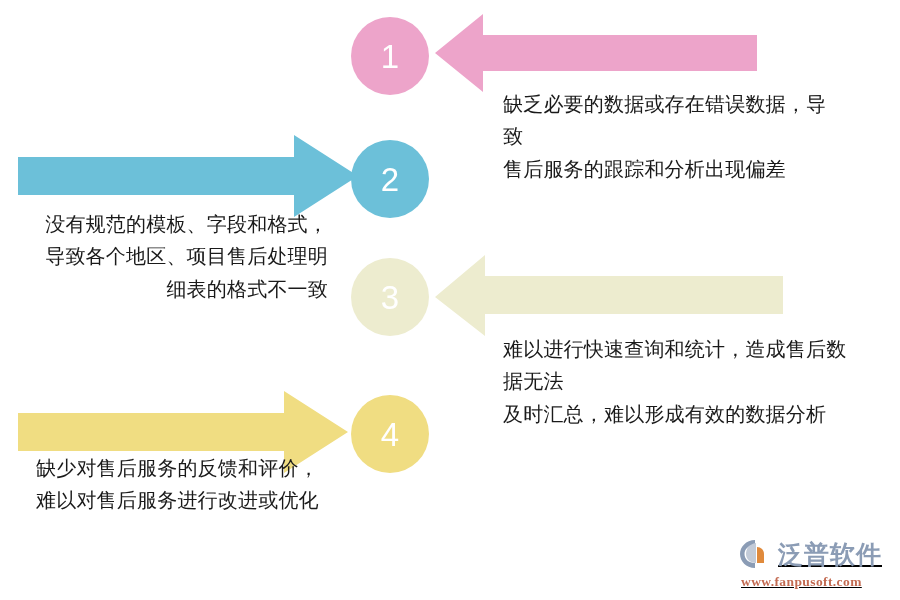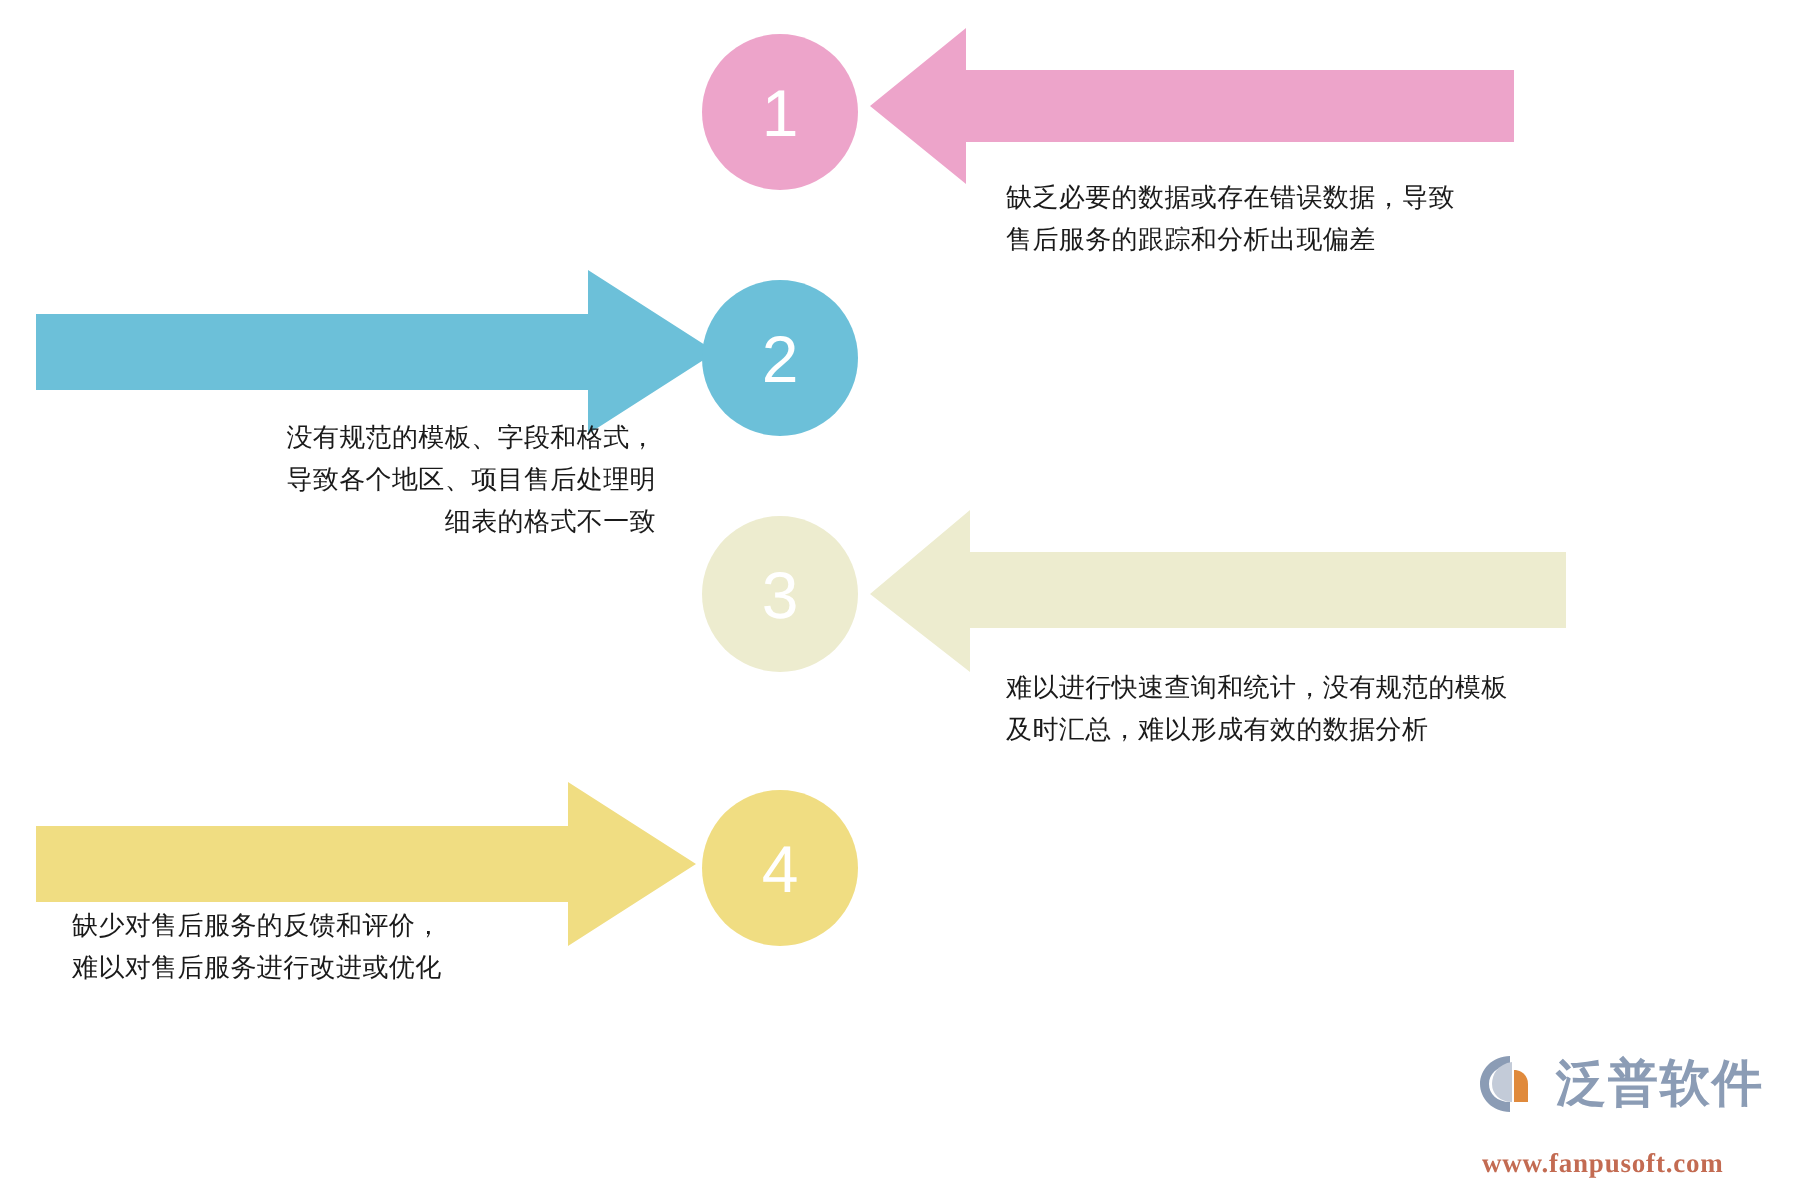--- a/index.html
+++ b/index.html
@@ -57,57 +57,58 @@
   .arrow-1 { left: 435px; top: 10px;  width: 322px; height: 86px; }
   .arrow-2 { left: 18px;  top: 133px; width: 340px; height: 86px; }
   .arrow-3 { left: 435px; top: 252px; width: 348px; height: 86px; }
   .arrow-4 { left: 18px;  top: 389px; width: 330px; height: 86px; }
 
   
   .caption {
     position: absolute;
     z-index: 4;
     color: #1a1a1a;
-    font-size: 13px;
+    font-size: 20px;
     line-height: 1.62;
     letter-spacing: 0.2px;
     white-space: pre-line;
     font-family: "Liberation Sans", "DejaVu Sans", sans-serif;
   }
   .caption-1 { left: 503px; top: 88px;  width: 330px; }
   .caption-2 { left: 38px;  top: 208px; width: 290px; text-align: right; }
   .caption-3 { left: 503px; top: 333px; width: 360px; }
   .caption-4 { left: 36px;  top: 452px; width: 310px; }
 
   
   #brand-logo {
     position: absolute;
     right: 18px;
     bottom: 10px;
     display: flex;
     flex-direction: column;
     align-items: flex-start;
     z-index: 6;
+    text-decoration: underline;
   }
   .logo-row {
     display: flex;
     align-items: center;
     gap: 5px;
   }
   .logo-mark { width: 34px; height: 30px; display: block; }
   .logo-name {
     font-size: 25px;
     font-weight: 700;
     color: #8b9cb5;
     letter-spacing: 1px;
     line-height: 1;
     font-family: "Liberation Sans", "DejaVu Sans", sans-serif;
   }
   .logo-url {
-    margin-top: 17px;
+    margin-top: 5px;
     margin-left: 2px;
     font-size: 13.5px;
     font-weight: 700;
     color: #c36b52;
     letter-spacing: 0.4px;
     font-family: "Liberation Serif", "DejaVu Serif", serif;
   }
 </style>
 </head>
 <body>
@@ -138,21 +139,21 @@
 细表的格式不一致</div>
 
   <div class="arrow arrow-3">
     <svg viewBox="0 0 348 86" width="348" height="86" aria-hidden="true">
       <polygon points="0,45 50,3 50,24 348,24 348,62 50,62 50,84" fill="#edeccf"></polygon>
     </svg>
   </div>
   <div class="step-circle circle-3">
     <span class="num">3</span>
   </div>
-  <div class="caption caption-3">难以进行快速查询和统计，没有规范的模板
+  <div class="caption caption-3">难以进行快速查询和统计，造成售后数据无法
 及时汇总，难以形成有效的数据分析</div>
 
   <div class="arrow arrow-4">
     <svg viewBox="0 0 330 86" width="330" height="86" aria-hidden="true">
       <polygon points="330,43 266,2 266,24 0,24 0,62 266,62 266,84" fill="#f0dd82"></polygon>
     </svg>
   </div>
   <div class="step-circle circle-4">
     <span class="num">4</span>
   </div>

